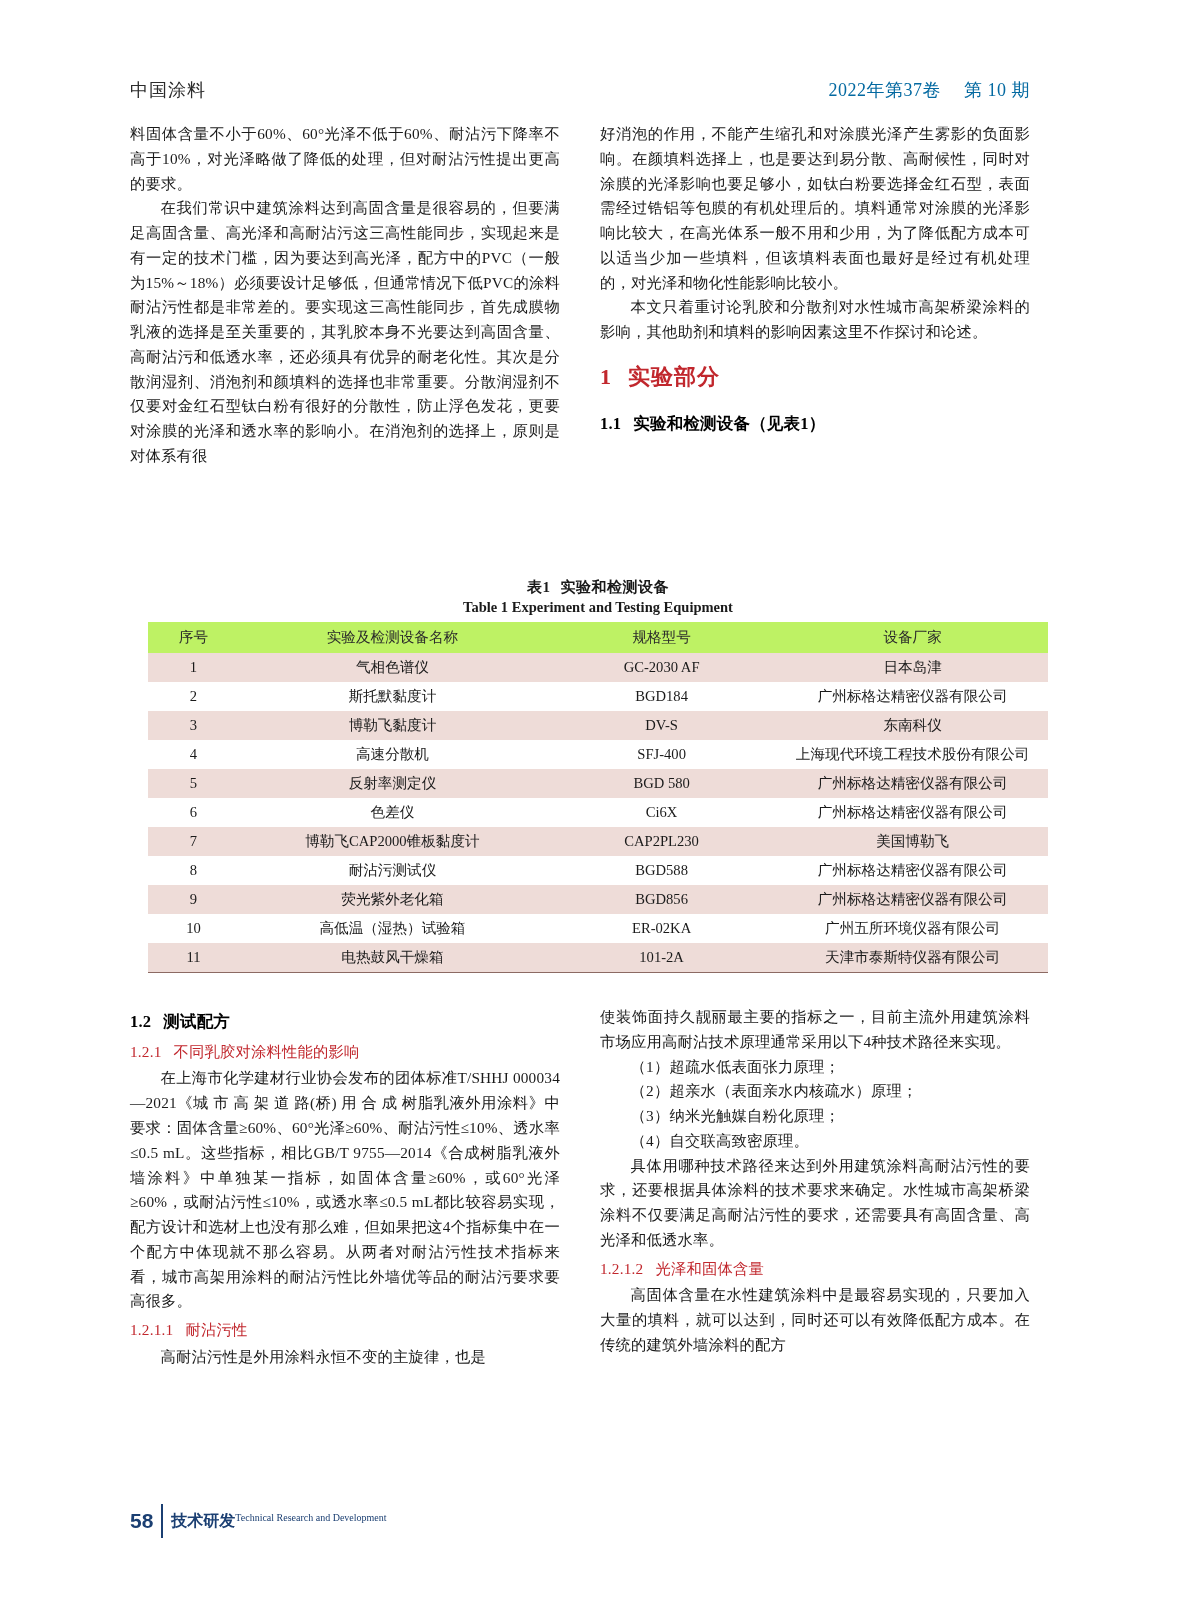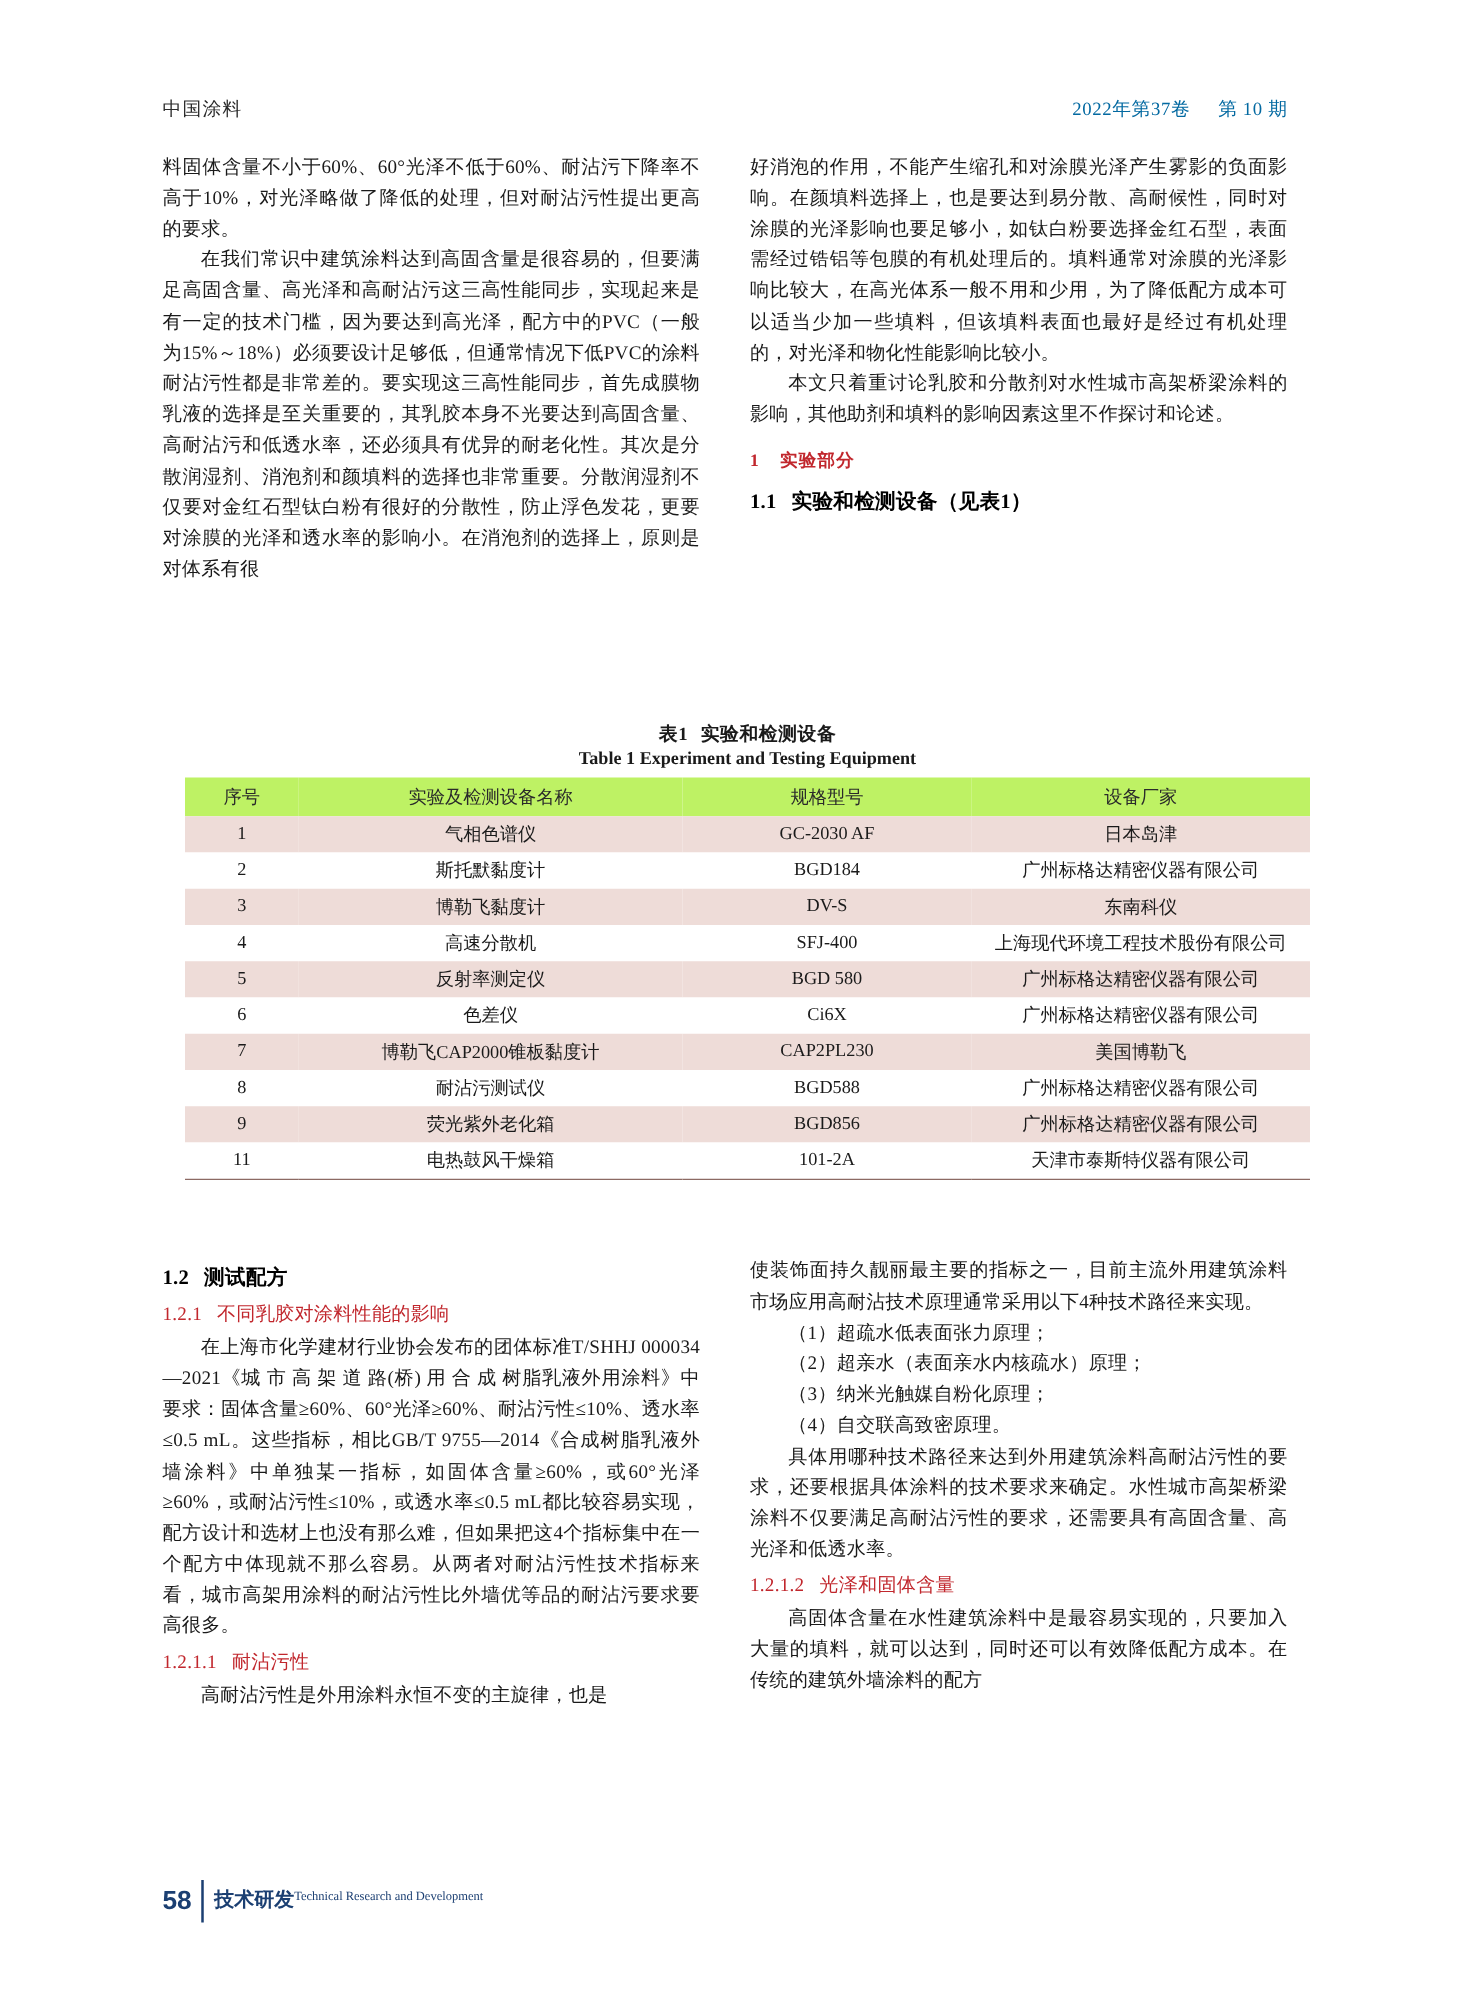--- a/index.html
+++ b/index.html
@@ -24,21 +24,21 @@
   }
   
   .header {
     position: absolute;
     left: 130px;
     top: 78px;
     width: 900px;
     display: flex;
     justify-content: space-between;
     align-items: baseline;
-    font-size: 15px;
+    font-size: 18px;
   }
   .header-left {
     color: #2b2b2b;
     letter-spacing: 1px;
   }
   .header-right {
     color: #0369a1;
     letter-spacing: 0.5px;
   }
   .header-right span { margin-left: 18px; }
@@ -57,23 +57,23 @@
   }
   .indent { text-indent: 2em; }
   .col-left-top { left: 130px; top: 122px; }
   .col-right-top { left: 600px; top: 122px; }
   .col-left-bottom { left: 130px; top: 1005px; width: 430px; }
   .col-right-bottom { left: 600px; top: 1005px; width: 430px; }
 
   
   .h1 {
     color: #c1272d;
-    font-size: 14px;
-    font-weight: bold;
-    margin: 14px 0 6px 0;
+    font-size: 22px;
+    font-weight: bold;
+    margin: 14px 0 16px 0;
     letter-spacing: 1px;
   }
   .h1 .num { margin-right: 16px; }
   .h2 {
     color: #000000;
     font-size: 16.5px;
     font-weight: bold;
     margin: 4px 0 4px 0;
   }
   .h2 .num { margin-right: 12px; }
@@ -265,20 +265,26 @@
           <td>8</td>
           <td>耐沾污测试仪</td>
           <td>BGD588</td>
           <td>广州标格达精密仪器有限公司</td>
         </tr>
         <tr>
           <td>9</td>
           <td>荧光紫外老化箱</td>
           <td>BGD856</td>
           <td>广州标格达精密仪器有限公司</td>
+        </tr>
+        <tr>
+          <td>10</td>
+          <td>高低温（湿热）试验箱</td>
+          <td>ER-02KA</td>
+          <td>广州五所环境仪器有限公司</td>
         </tr>
         <tr>
           <td>11</td>
           <td>电热鼓风干燥箱</td>
           <td>101-2A</td>
           <td>天津市泰斯特仪器有限公司</td>
         </tr>
       </tbody>
     </table>
   </div>

